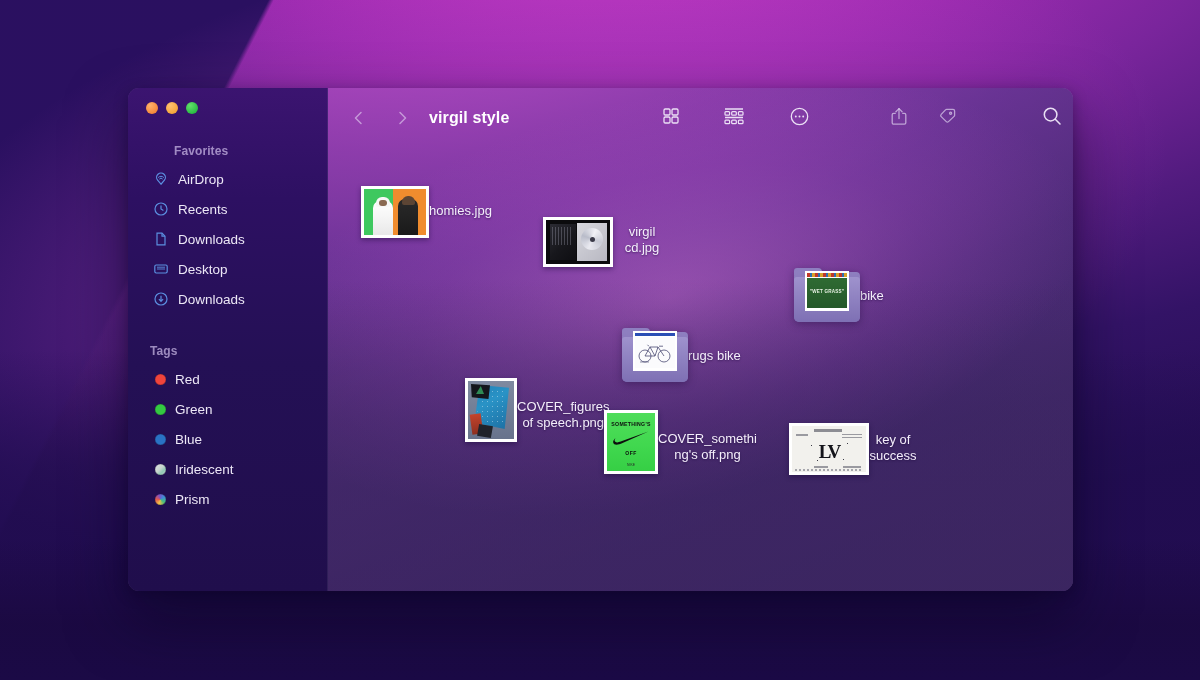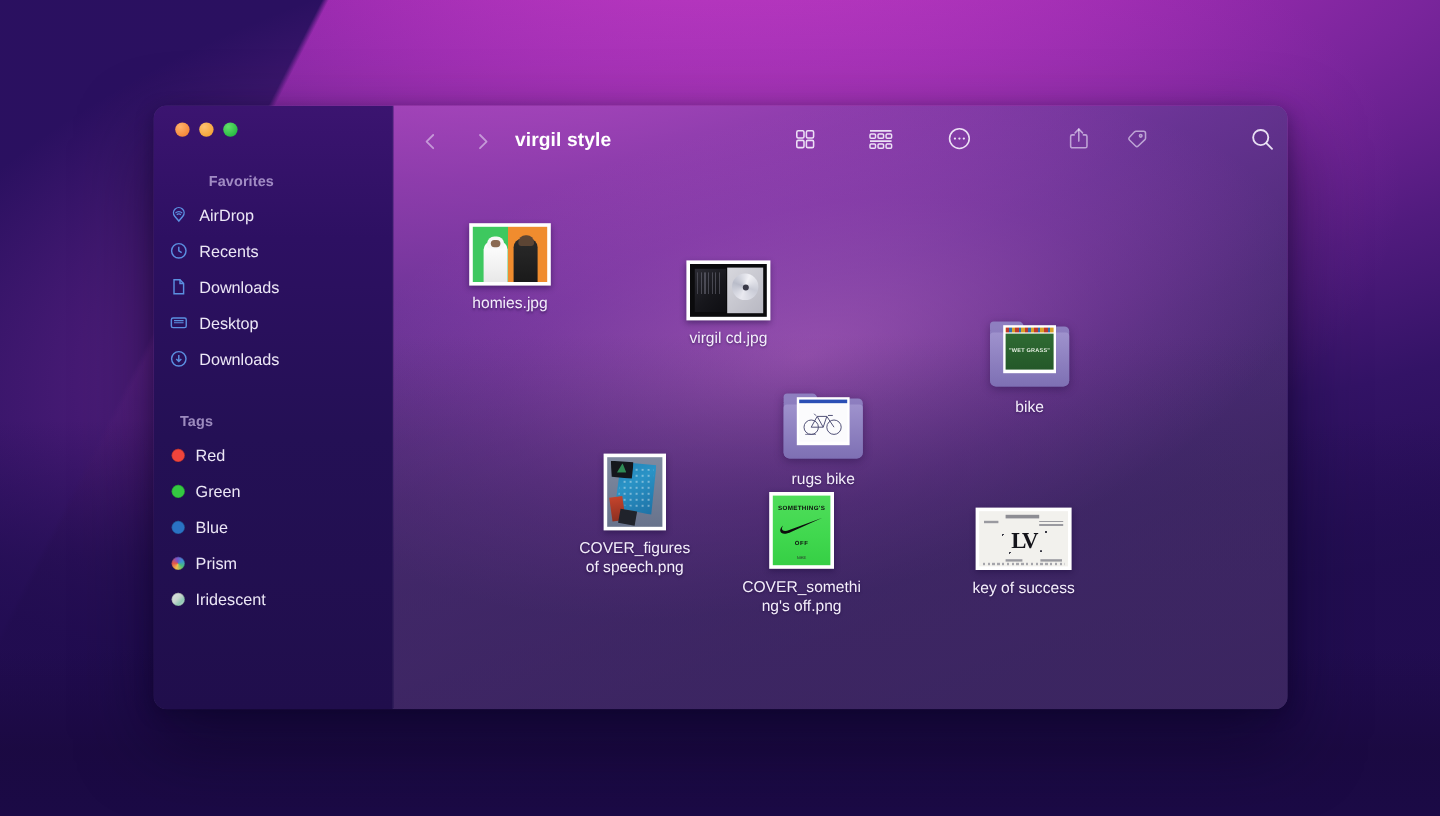--- a/index.html
+++ b/index.html
@@ -101,21 +101,21 @@
     padding: 4px 0 6px 22px;
   }
   #fav-header { margin-top: 8px; padding-left: 46px; }
   #tags-header { margin-top: 26px; }
 
   .side-item {
     display: flex;
     align-items: center;
     gap: 9px;
     height: 30px;
-    padding-left: 12px;
+    padding-left: 24px;
     color: #ece7f6;
     font-size: 13.5px;
   }
   .side-item .ico {
     width: 17px; height: 17px;
     display: flex; align-items: center; justify-content: center;
     flex: 0 0 17px;
     color: #5b8fe0;
   }
   .side-item .ico svg { display:block; }
@@ -185,21 +185,20 @@
     color: rgba(244,238,252,0.92);
   }
   .tb-btn.dim { color: rgba(238,230,250,0.62); }
 
   
   #files { position: relative; height: 443px; }
   .file {
     position: absolute;
     width: 128px;
     display: flex;
-    flex-direction: column;
     align-items: center;
     text-align: center;
   }
   .file .thumb-wrap {
     height: 62px;
     display: flex;
     align-items: flex-end;
     justify-content: center;
   }
   .file .caption {
@@ -397,26 +396,26 @@
       </div>
       <div class="side-item">
         <span class="tag-dot" style="background:#34c942"></span>
         <span class="label">Green</span>
       </div>
       <div class="side-item">
         <span class="tag-dot" style="background:#2a72c4"></span>
         <span class="label">Blue</span>
       </div>
       <div class="side-item">
+        <span class="tag-dot tag-iri"></span>
+        <span class="label">Iridescent</span>
+      </div>
+      <div class="side-item">
         <span class="tag-dot tag-prism"></span>
         <span class="label">Prism</span>
-      </div>
-      <div class="side-item">
-        <span class="tag-dot tag-iri"></span>
-        <span class="label">Iridescent</span>
       </div>
     </div>
 
     <div id="main">
       <div id="main-bg"></div>
       <div id="main-sweep"></div>
       <div id="main-dim"></div>
 
       <div id="toolbar">
         <div class="nav-btn">

